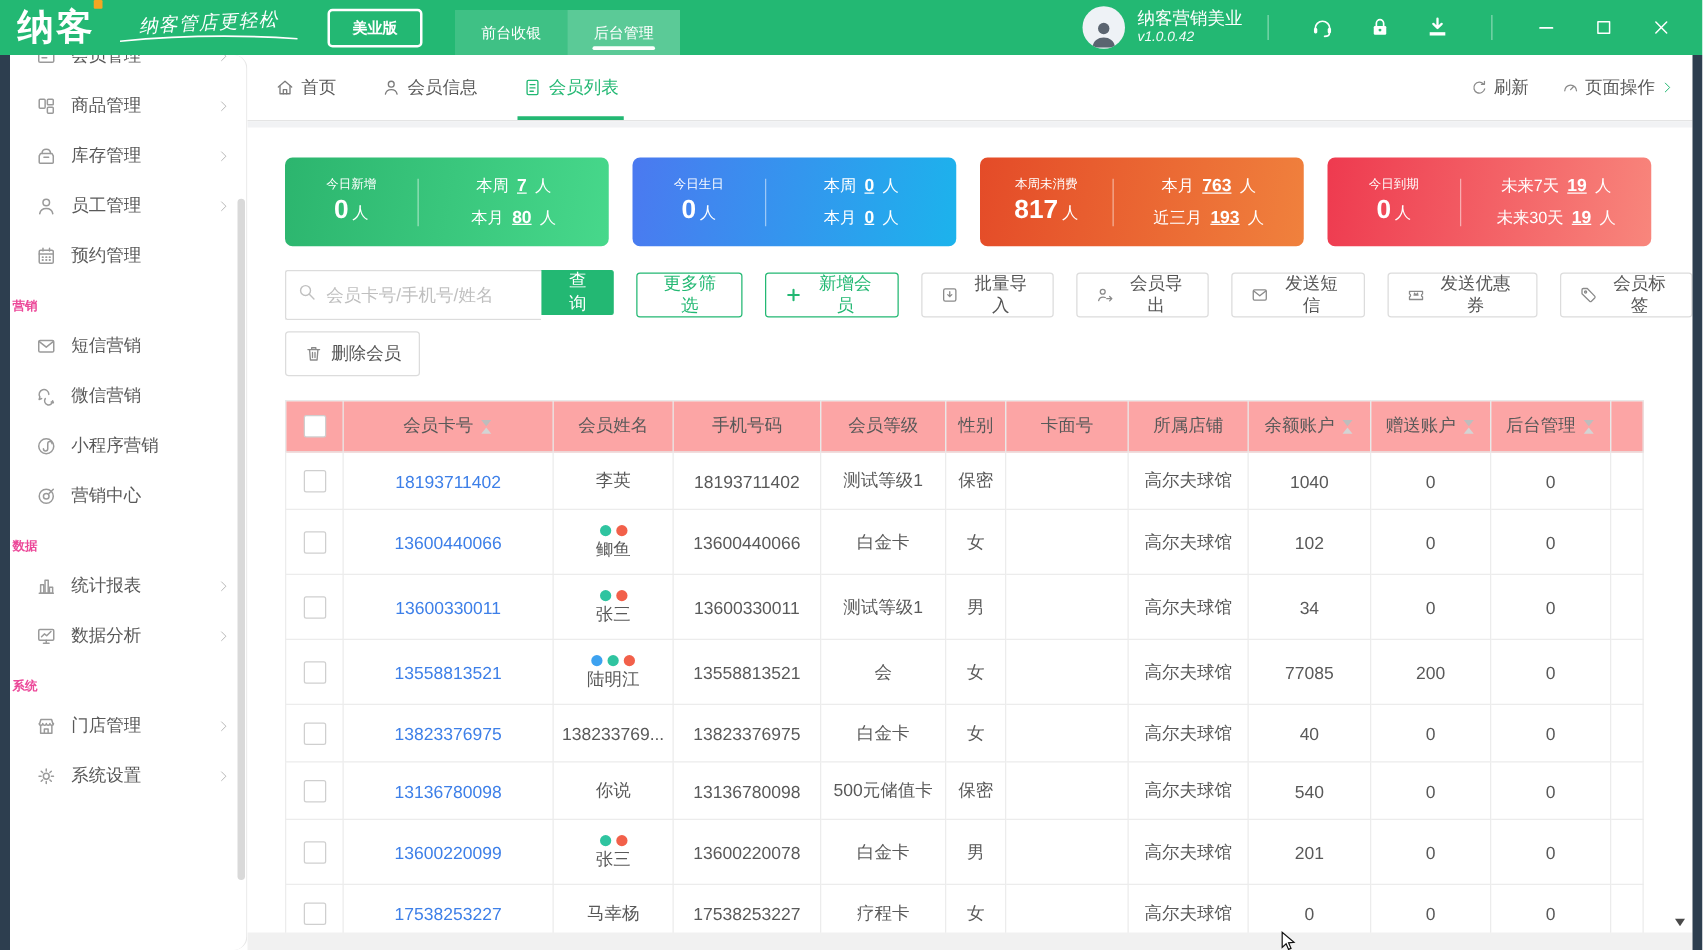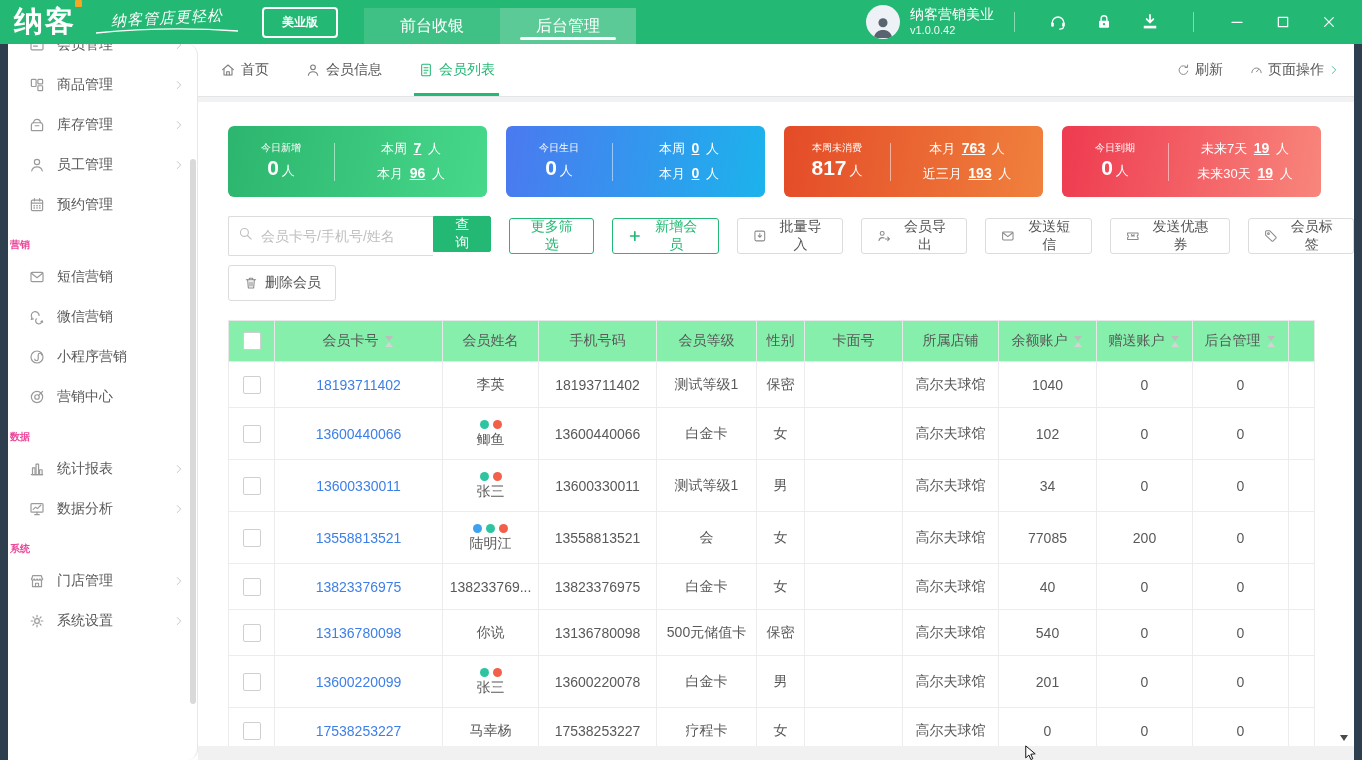--- a/index.html
+++ b/index.html
@@ -9,29 +9,29 @@
   .ic svg{width:100%;height:100%;}
 
   
   .titlebar{height:44px;background:#23b873;display:flex;align-items:center;color:#fff;position:relative;z-index:5;}
   .logo{font-size:29px;font-weight:bold;letter-spacing:2px;margin-left:14px;position:relative;}
   .logo .accent{position:absolute;top:-2px;right:-6px;width:7px;height:7px;background:#f5a623;border-radius:1px;}
   .slogan-wrap{margin-left:16px;display:flex;flex-direction:column;align-items:center;}
   .slogan{font-style:italic;font-size:15px;transform:rotate(-3deg);letter-spacing:1px;white-space:nowrap;}
   .edition-btn{margin-left:20px;border:2px solid #fff;border-radius:4px;padding:5px 18px;font-size:12px;font-weight:bold;background:transparent;color:#fff;}
   .hdr-tabs{margin-left:26px;display:flex;align-self:flex-end;height:36px;}
-  .hdr-tab{padding:0 36px;display:flex;align-items:center;font-size:16px;background:rgba(255,255,255,0.13);position:relative;cursor:default;}
+  .hdr-tab{padding:0 21px;display:flex;align-items:center;font-size:12px;background:rgba(255,255,255,0.13);position:relative;cursor:default;}
   .hdr-tab.active{background:rgba(255,255,255,0.26);}
   .hdr-tab.active::after{content:'';position:absolute;bottom:4px;left:20px;right:20px;height:3px;background:#fff;border-radius:2px;}
   .user-area{margin-left:auto;display:flex;align-items:center;}
   .avatar{width:34px;height:34px;border-radius:50%;background:#eef2f6;display:flex;align-items:flex-end;justify-content:center;overflow:hidden;}
   .avatar svg{width:26px;height:26px;}
   .acct{margin-left:10px;line-height:1.25;}
   .acct .nm{font-size:14px;}
-  .acct .ver{font-size:11px;opacity:.95;}
+  .acct .ver{font-size:11px;opacity:.95;font-style:italic;}
   .hdr-sep{width:1px;height:20px;background:rgba(255,255,255,.45);margin:0 20px;}
   .hdr-ic{width:20px;height:20px;margin:0 13px;color:#fff;}
   .win-ctl{width:16px;height:16px;margin:0 15px;color:#fff;}
   .titlebar .pad-r{width:10px;}
 
   
   .strip{position:absolute;top:44px;bottom:0;width:8px;background:#2d3e4f;z-index:4;}
   .strip.left{left:0;} .strip.right{right:0;}
 
   
@@ -83,21 +83,21 @@
        font-size:14px;border-radius:3px;background:#fff;border:1px solid #dcdcdc;color:#555;padding:0 14px;
        font-family:inherit;cursor:default;}
   .btn .ic{width:16px;height:16px;color:#8a8a8a;}
   .btn.primary{background:#23b873;border-color:#23b873;color:#fff;border-radius:0 2px 2px 0;padding:0 16px;}
   .btn.green-outline{border-color:#23b873;color:#23b873;}
   .btn.green-outline .ic{color:#23b873;}
   .tb-btns{display:flex;gap:18px;margin-left:18px;}
 
   
   .grid{margin-top:19px;border-collapse:collapse;table-layout:fixed;font-size:14px;}
-  .grid th{background:#86efac;height:38px;font-weight:normal;color:#595959;border:1px solid #e8e8e8;}
+  .grid th{background:#fca5a5;height:38px;font-weight:normal;color:#595959;border:1px solid #e8e8e8;}
   .grid td{height:43px;text-align:center;border:1px solid #ececec;color:#595959;overflow:hidden;white-space:nowrap;}
   .grid td.link{color:#3d7fe8;}
   .cb{width:16px;height:16px;border:1px solid #cfcfcf;border-radius:2px;background:#fff;display:inline-block;vertical-align:middle;}
   .th-inner{display:inline-flex;align-items:center;gap:5px;justify-content:center;}
   .sort{width:11px;height:16px;display:inline-flex;flex-direction:column;align-items:center;justify-content:center;gap:1px;}
   .sort i{display:block;width:0;height:0;border-left:4.5px solid transparent;border-right:4.5px solid transparent;}
   .sort .up{border-bottom:5px solid #d4d4d4;}
   .sort .dn{border-top:5px solid #bdbdbd;}
   .dots{line-height:10px;margin-bottom:2px;}
   .dot{display:inline-block;width:9px;height:9px;border-radius:50%;margin:0 2px;}
@@ -419,21 +419,21 @@
     <div class="content">
       <div class="cards" id="cards">
           <div class="card" style="background: linear-gradient(100deg, rgb(44, 181, 110), rgb(71, 216, 139));">
             <div class="card-left">
               <div class="card-title">今日新增</div>
               <div class="card-val">0<span class="unit">人</span></div>
             </div>
             <div class="card-div"></div>
             <div class="card-right">
               <div class="card-row">本周 <b>7</b> 人</div>
-              <div class="card-row">本月 <b>96</b> 人</div>
+              <div class="card-row">本月 <b>80</b> 人</div>
             </div>
           </div>
           <div class="card" style="background: linear-gradient(100deg, rgb(75, 121, 240), rgb(28, 179, 236));">
             <div class="card-left">
               <div class="card-title">今日生日</div>
               <div class="card-val">0<span class="unit">人</span></div>
             </div>
             <div class="card-div"></div>
             <div class="card-right">
               <div class="card-row">本周 <b>0</b> 人</div>

